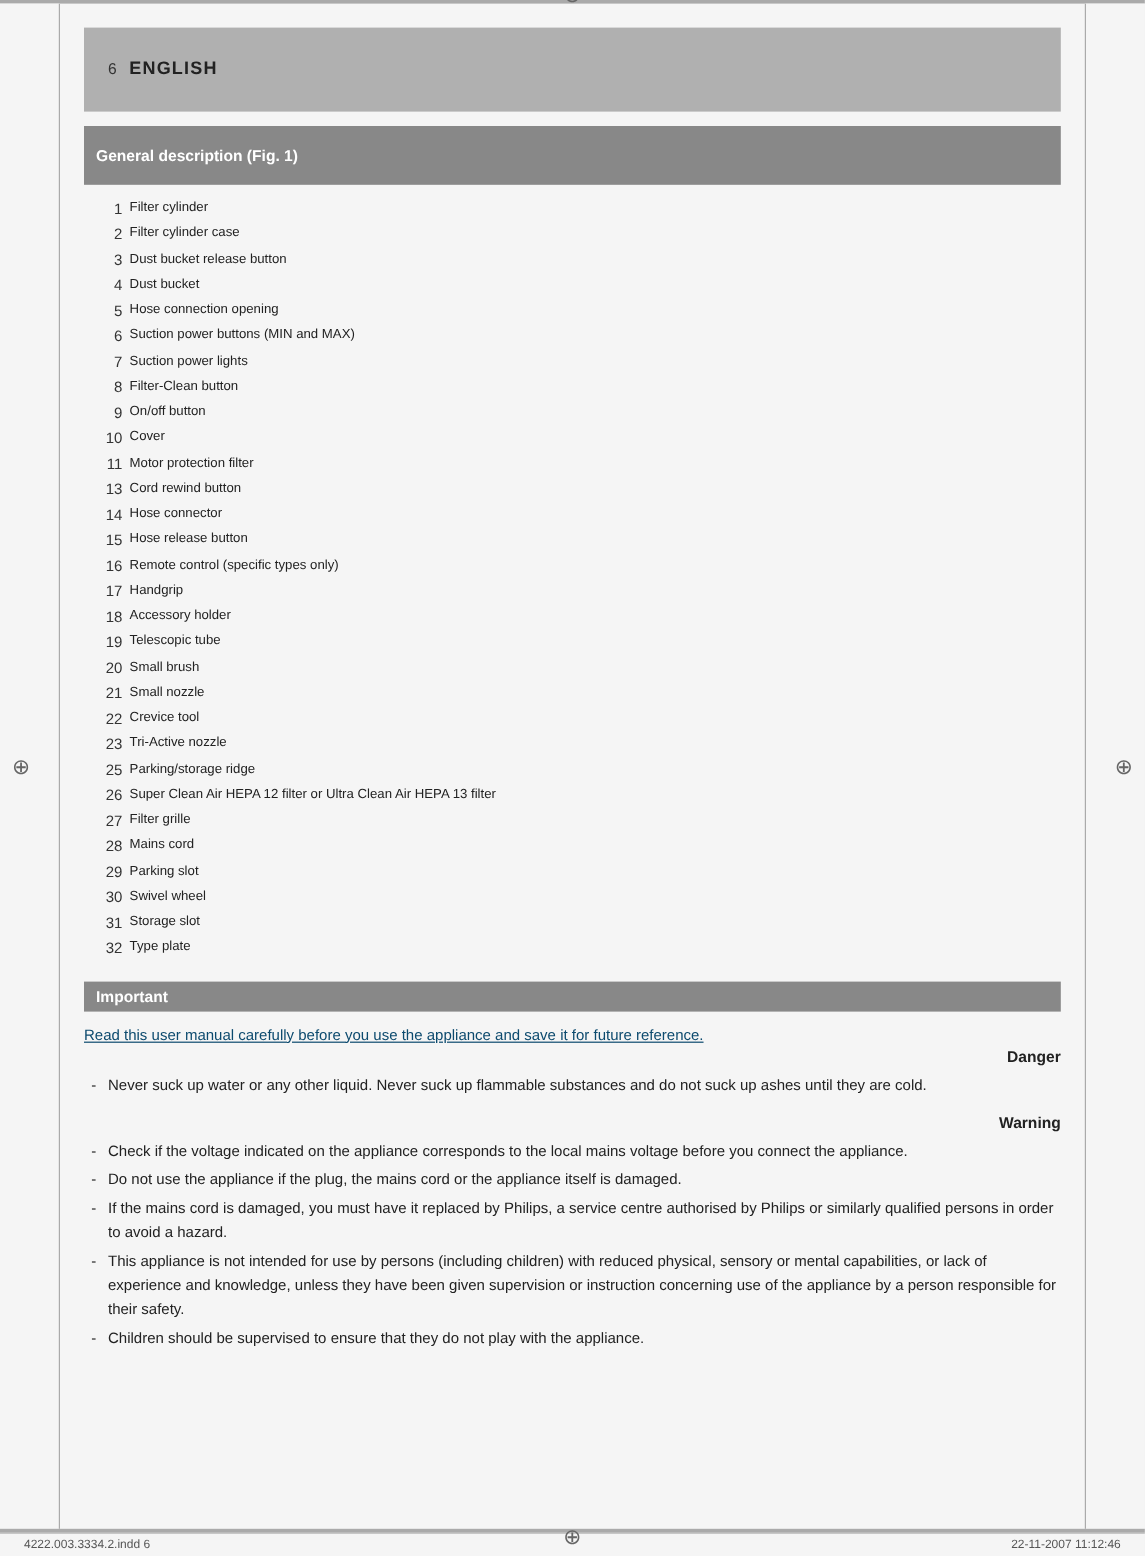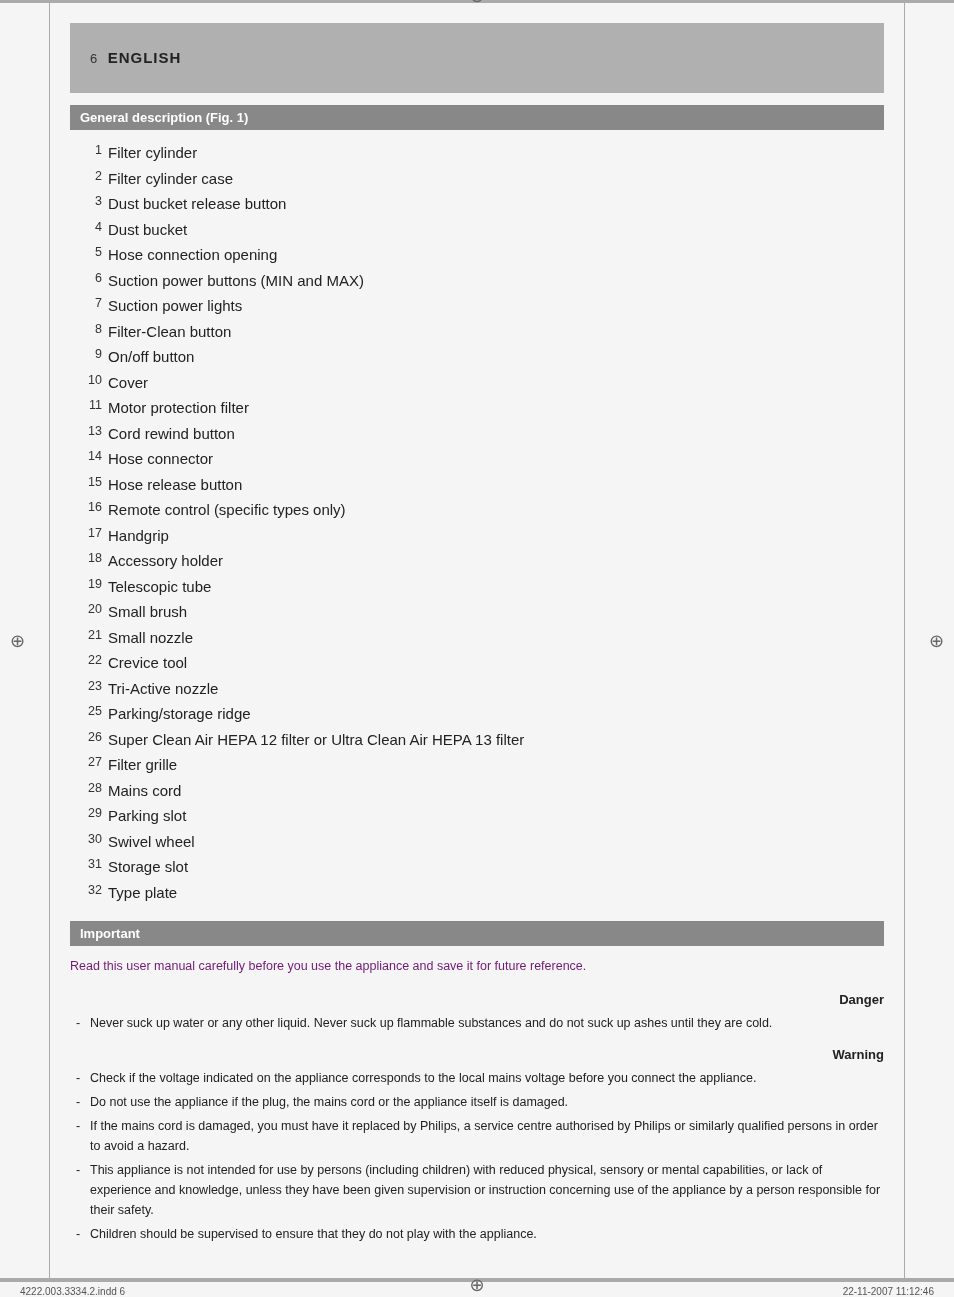--- a/index.html
+++ b/index.html
@@ -115,21 +115,21 @@
       color: #222;
       letter-spacing: 1px;
       text-transform: uppercase;
     }
 
     .section-header {
       background: #888;
       color: #fff;
       font-weight: bold;
       font-size: 13px;
-      padding: 5px 10px;
+      padding: 17px 10px;
       margin-bottom: 10px;
     }
 
     .items-list {
       list-style: none;
       margin-bottom: 16px;
       padding-left: 10px;
     }
 
     .items-list li {
@@ -143,38 +143,39 @@
     .items-list li .item-num {
       min-width: 28px;
       font-size: 12.5px;
       color: #333;
       text-align: right;
       padding-right: 6px;
       flex-shrink: 0;
     }
 
     .items-list li .item-text {
-      font-size: 15px;
+      font-size: 11px;
       color: #222;
     }
 
     .important-header {
       background: #888;
       color: #fff;
       font-weight: bold;
       font-size: 13px;
       padding: 5px 10px;
       margin-bottom: 10px;
     }
 
     .important-intro {
       font-size: 12.5px;
-      color: #701a75;
+      color: #0c4a6e;
       line-height: 1.6;
-      margin-bottom: 16px;
+      margin-bottom: 0;
+      text-decoration: underline;
     }
 
     .sub-section-title {
       font-size: 13px;
       font-weight: bold;
       color: #222;
       margin-bottom: 6px;
       padding-left: 6px;
       text-align: right;
     }

